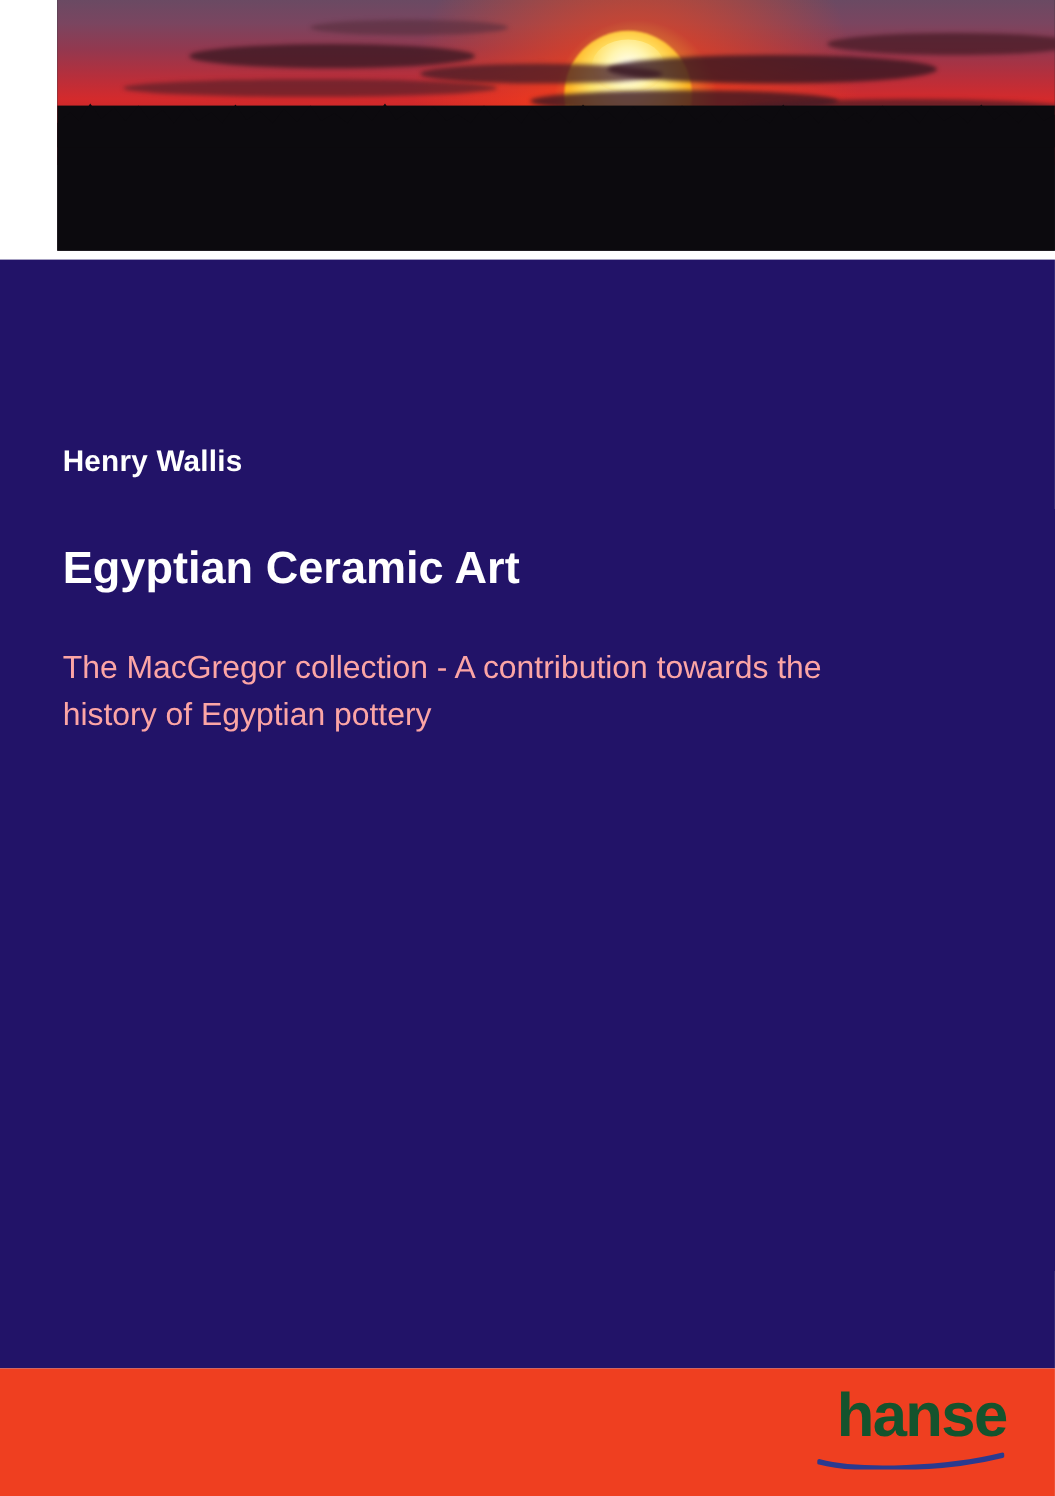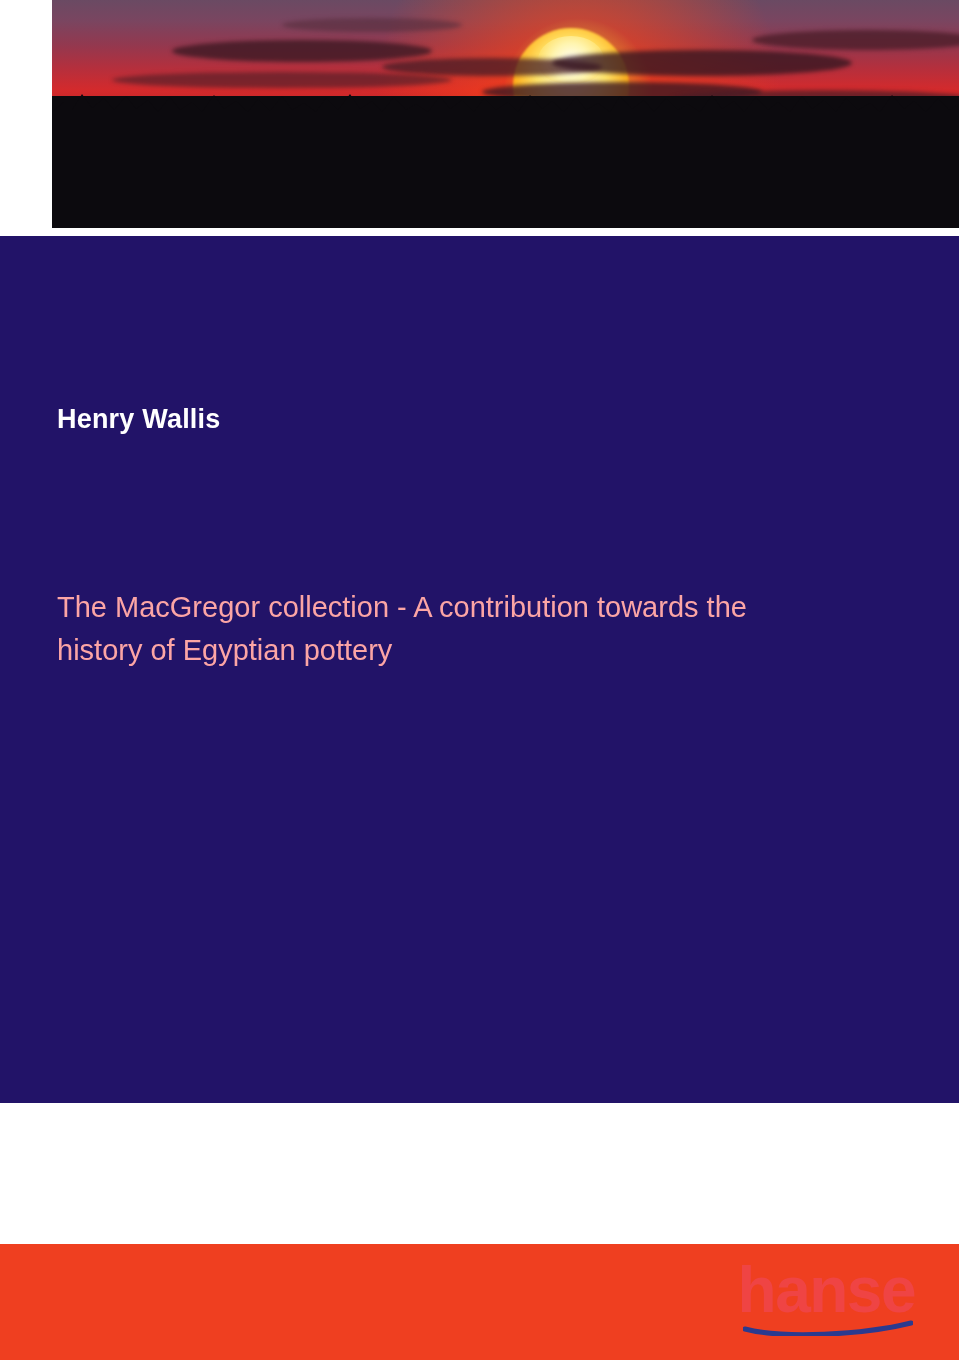--- a/index.html
+++ b/index.html
@@ -96,21 +96,21 @@
     height: 50px;
   }
   .treeline svg { display: block; width: 100%; height: 50px; }
 
   
   .navy {
     position: absolute;
     left: 0;
     top: 236px;
     width: 959px;
-    height: 867px;
+    height: 1008px;
     background: #221368;
   }
 
   .author {
     position: absolute;
     left: 57px;
     top: 168px;
     color: #ffffff;
     font-size: 27px;
     font-weight: bold;
@@ -151,25 +151,25 @@
     right: 44px;
     top: 1258px;
     width: 190px;
     height: 84px;
     color: #ffffff;
   }
   .logo-text {
     position: absolute;
     right: 0;
     top: 0;
-    font-size: 64px;
+    font-size: 56px;
     font-weight: bold;
     letter-spacing: -1.5px;
     line-height: 1;
-    color: #ef4444;
+    color: #14532d;
   }
   .logo-swoosh {
     position: absolute;
     right: 2px;
     top: 62px;
     width: 170px;
     height: 16px;
   }
   .logo-swoosh svg { display: block; }
 </style>
@@ -193,20 +193,21 @@
     <div class="horizon"></div>
     <div class="treeline">
       <svg viewBox="0 0 907 50" preserveAspectRatio="none" aria-hidden="true">
         <path fill="#0c0a0e" d="M0,28 L12,18 L20,26 L30,10 L40,24 L52,14 L62,26 L74,12 L84,25 L96,16 L106,28 L118,13 L128,26 L140,18 L150,28 L162,11 L172,25 L184,17 L196,28 L206,15 L218,27 L230,12 L240,26 L252,19 L264,28 L274,14 L286,26 L298,10 L308,25 L320,17 L330,28 L342,13 L354,26 L364,20 L376,28 L388,12 L398,25 L410,16 L422,28 L432,14 L444,26 L456,18 L466,28 L478,11 L490,25 L500,17 L512,28 L524,13 L534,26 L546,19 L558,28 L568,12 L580,25 L592,16 L602,28 L614,14 L626,26 L636,20 L648,28 L660,11 L670,25 L682,17 L692,28 L704,13 L716,26 L726,18 L738,28 L750,12 L760,25 L772,16 L784,28 L794,14 L806,26 L818,19 L828,28 L840,11 L852,25 L862,17 L874,28 L886,14 L897,26 L907,20 L907,50 L0,50 Z"></path>
       </svg>
     </div>
   </div>
 
   <div class="navy">
     <div class="author">Henry Wallis</div>
+    <div class="title">Egyptian Ceramic Art</div>
     <div class="subtitle">The MacGregor collection - A contribution towards the history of Egyptian pottery</div>
   </div>
 
   <div class="orange"></div>
 
   <div class="logo">
     <div class="logo-text">hanse</div>
     <div class="logo-swoosh">
       <svg width="170" height="16" viewBox="0 0 170 16" aria-hidden="true">
         <path d="M2,9 C40,19 120,15 168,3" stroke="#2b3a8f" stroke-width="5" fill="none" stroke-linecap="round"></path>

